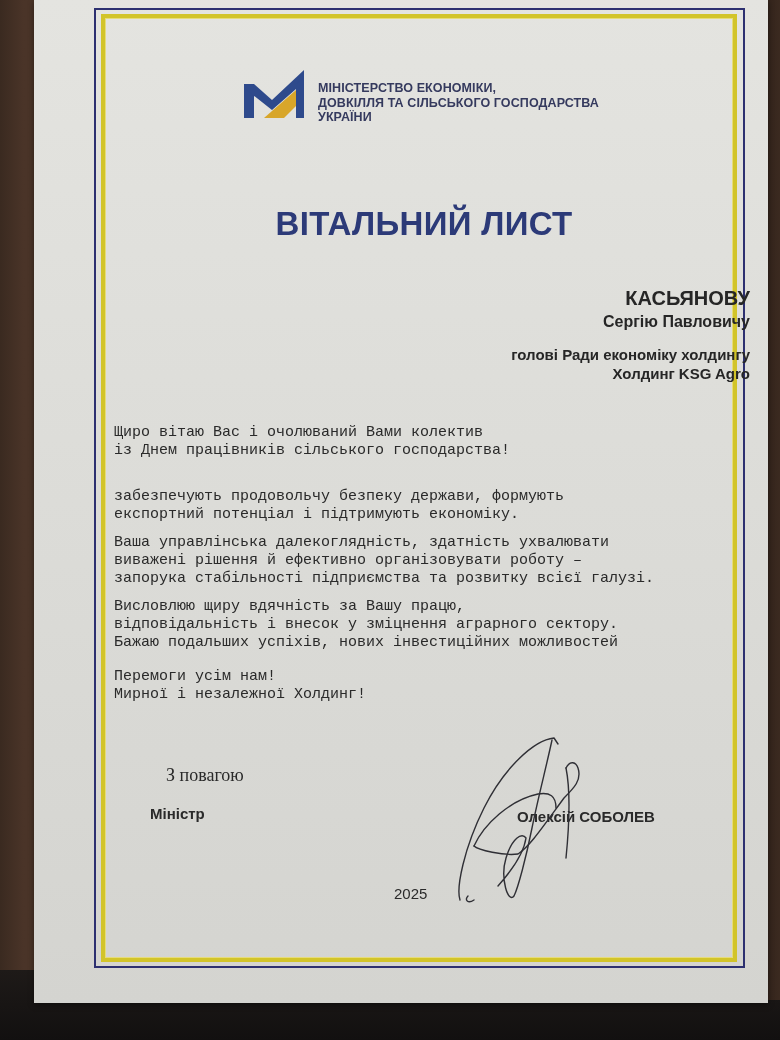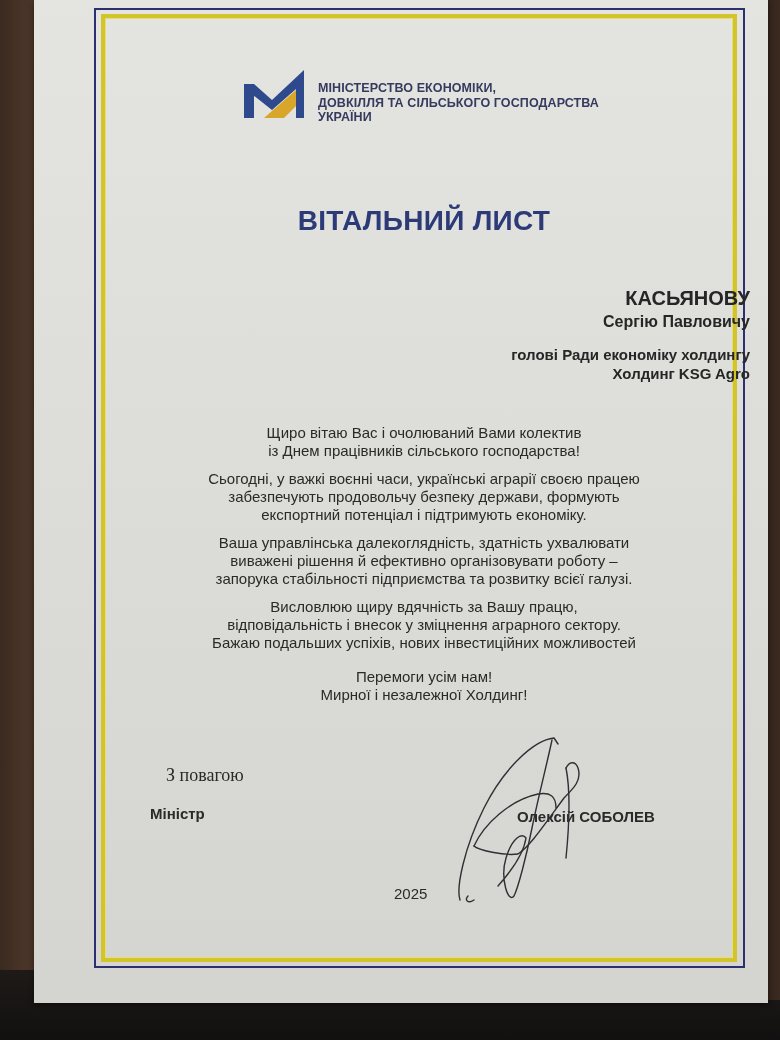--- a/index.html
+++ b/index.html
@@ -41,33 +41,33 @@
     .logo {
       position: absolute; left: 128px; top: 66px; width: 64px; height: 54px;
     }
     .ministry {
       position: absolute; left: 204px; top: 81px;
       font-size: 12.5px; font-weight: bold; color: #353a5e; line-height: 14.5px;
       letter-spacing: 0.1px;
     }
     .title {
       position: absolute; left: 0; width: 620px; top: 205px;
-      text-align: center; font-size: 28px; font-weight: bold; color: #2c3a78;
+      text-align: center; font-size: 33px; font-weight: bold; color: #2c3a78;
       letter-spacing: 0.3px;
     }
     .recipient {
       position: absolute; left: 16px; width: 620px; top: 286px; text-align: right;
       color: #262626; font-weight: bold;
     }
     .recipient .surname { font-size: 20px; line-height: 24px; }
     .recipient .given { font-size: 16px; line-height: 24px; }
     .recipient .position { font-size: 15px; line-height: 19px; margin-top: 11px; }
     .body-text {
       position: absolute; left: 0; width: 620px; top: 424px;
-      text-align: center; color: #2a2a2a; font-size: 15px; line-height: 18px;
+      color: #2a2a2a; font-size: 15px; line-height: 18px; font-family: Liberation Mono, monospace;
     }
     .body-text p { margin-bottom: 10px; }
     .closing { margin-top: 16px; }
     .regards {
       position: absolute; left: 52px; top: 765px; font-size: 18px; color: #2a2a2a; font-family: Liberation Serif, serif;
     }
     .role {
       position: absolute; left: 36px; top: 805px; font-size: 15px; font-weight: bold; color: #2a2a2a;
     }
     .signer {
@@ -121,21 +121,21 @@
         <div>Холдинг KSG Agro</div>
       </div>
     </div>
 
     <div class="body-text">
       <p>
         <span>Щиро вітаю Вас і очолюваний Вами колектив</span><br>
         <span>із Днем працівників сільського господарства!</span>
       </p>
       <p>
-        <span>Сьогодні, у важкі воєнні часи, українські аграрії своєю працею</span><br>
+        <br>
         <span>забезпечують продовольчу безпеку держави, формують</span><br>
         <span>експортний потенціал і підтримують економіку.</span>
       </p>
       <p>
         <span>Ваша управлінська далекоглядність, здатність ухвалювати</span><br>
         <span>виважені рішення й ефективно організовувати роботу –</span><br>
         <span>запорука стабільності підприємства та розвитку всієї галузі.</span>
       </p>
       <p>
         <span>Висловлюю щиру вдячність за Вашу працю,</span><br>

